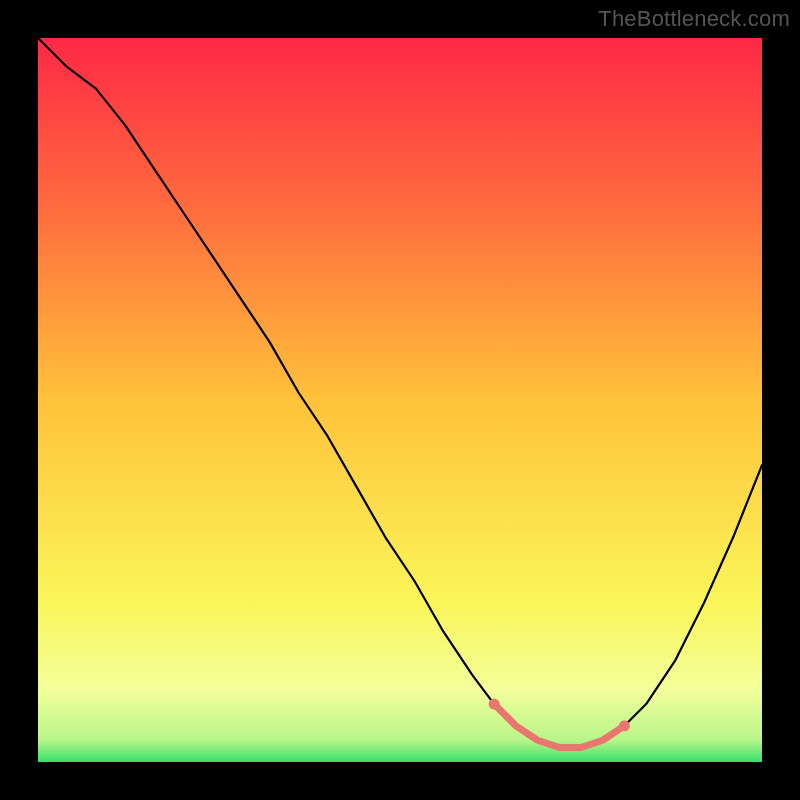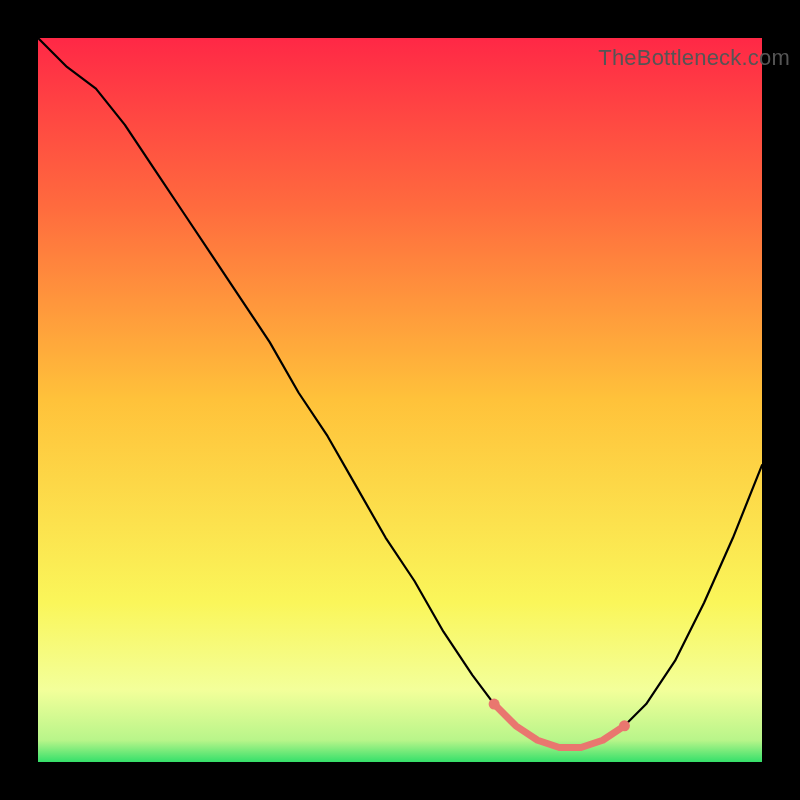--- a/index.html
+++ b/index.html
@@ -20,21 +20,20 @@
   .watermark {
     position: absolute;
     top: 6px;
     right: 10px;
     color: #555;
     font-size: 22px;
     font-weight: 400;
     letter-spacing: 0.2px;
     z-index: 30;
     user-select: none;
-    margin-top: 39px;
   }
   .plot-area {
     position: absolute;
     left: 38px;
     top: 38px;
     width: 724px;
     height: 724px;
     overflow: hidden;
   }
   .plot-area svg {

